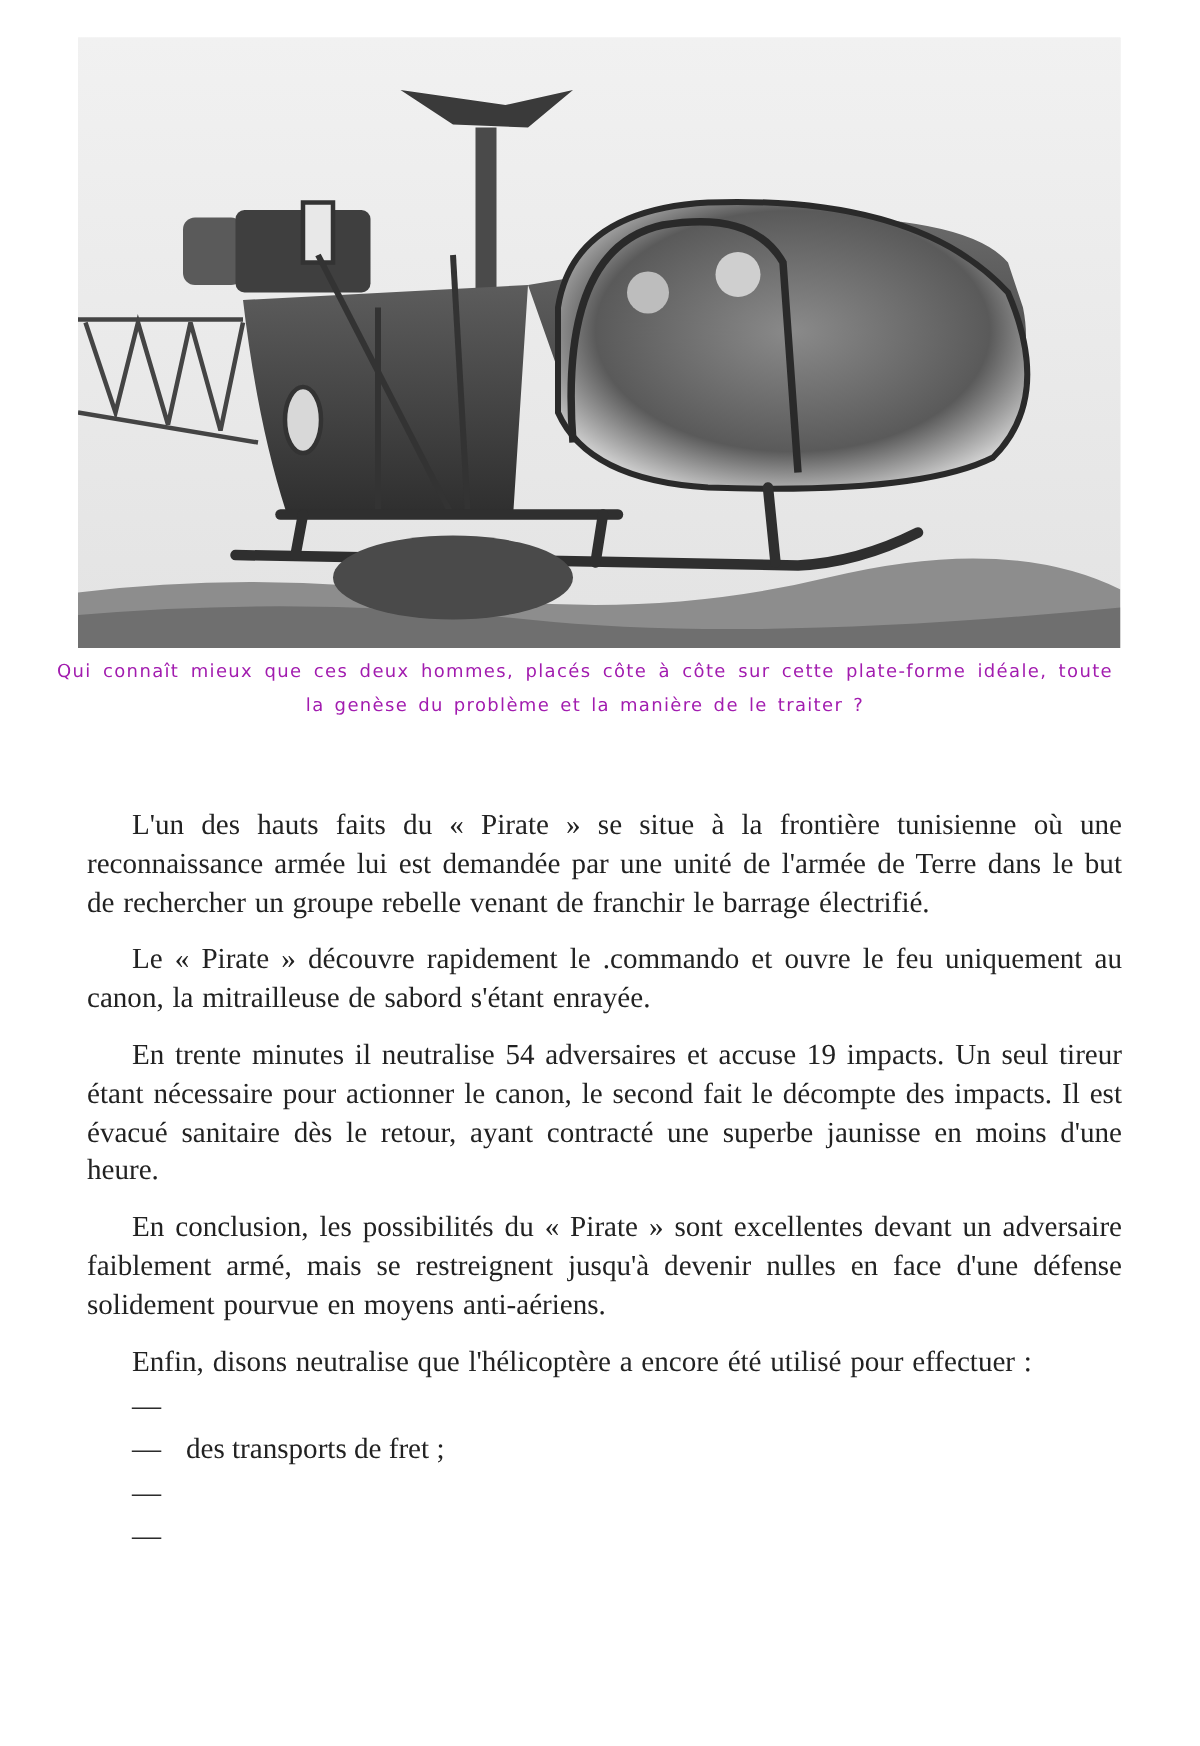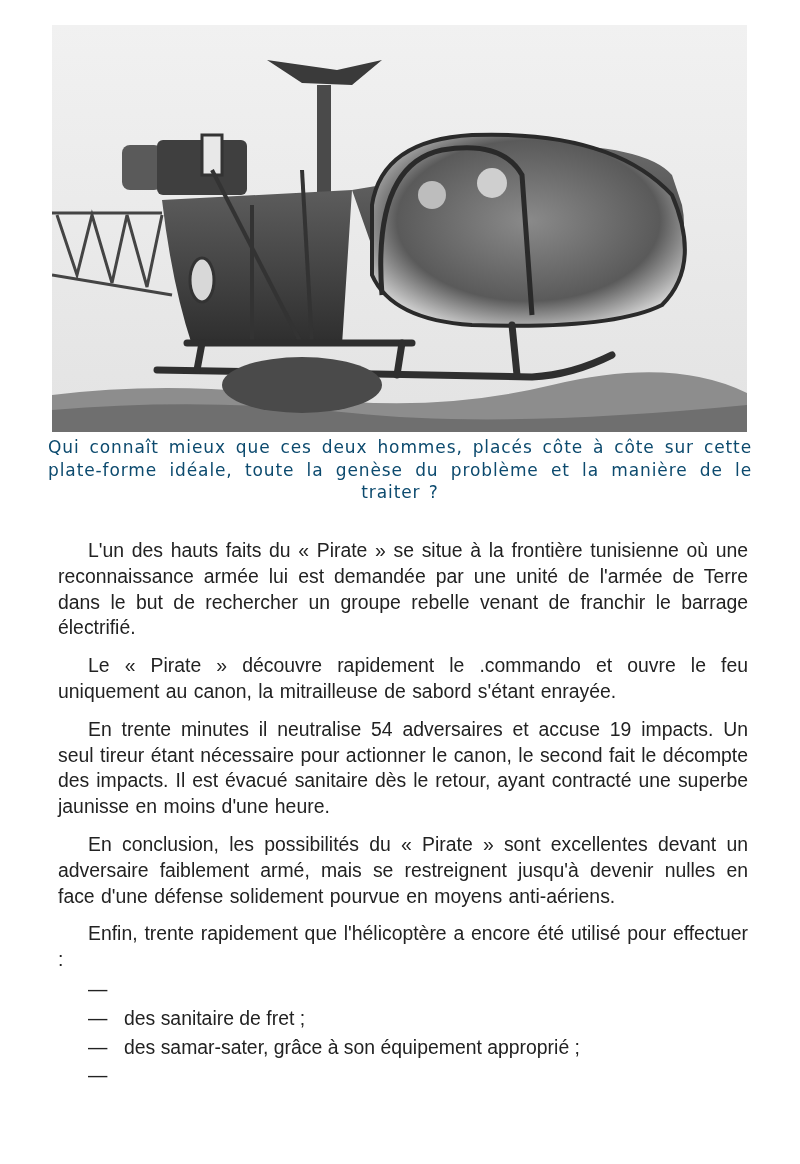--- a/index.html
+++ b/index.html
@@ -19,38 +19,38 @@
       left: 52px;
       top: 25px;
       width: 695px;
       height: 407px;
       background: #ececec;
       overflow: hidden;
     }
     .photo svg { display: block; width: 100%; height: 100%; }
     .caption {
       position: absolute;
-      left: 48px;
+      left: 38px;
       top: 436px;
       width: 704px;
       font-family: "DejaVu Sans", sans-serif;
-      font-size: 17px;
+      font-size: 12px;
       line-height: 22.5px;
       letter-spacing: 0.9px;
       word-spacing: 2px;
       text-align: justify;
       text-align-last: center;
-      color: #0c4a6e;
+      color: #a21caf;
     }
     .body-text {
       position: absolute;
       left: 58px;
       top: 538px;
       width: 690px;
-      font-family: Liberation Sans, sans-serif;
+      font-family: Liberation Serif, serif;
       font-size: 19.4px;
       line-height: 25.8px;
       color: #222;
     }
     .para {
       text-indent: 30px;
       text-align: justify;
       margin: 0 0 12px 0;
       word-spacing: 1px;
     }
@@ -138,30 +138,29 @@
   </svg>
 </div>
 
 <div class="caption">Qui connaît mieux que ces deux hommes, placés côte à côte sur cette plate-forme idéale, toute la genèse du problème et la manière de le traiter ?</div>
 
 <div class="body-text">
   <p class="para">L'un des hauts faits du « Pirate » se situe à la frontière tunisienne où une reconnaissance armée lui est demandée par une unité de l'armée de Terre dans le but de rechercher un groupe rebelle venant de franchir le barrage électrifié.</p>
   <p class="para">Le « Pirate » découvre rapidement le .commando et ouvre le feu uniquement au canon, la mitrailleuse de sabord s'étant enrayée.</p>
   <p class="para">En trente minutes il neutralise 54 adversaires et accuse 19 impacts. Un seul tireur étant nécessaire pour actionner le canon, le second fait le décompte des impacts. Il est évacué sanitaire dès le retour, ayant contracté une superbe jaunisse en moins d'une heure.</p>
   <p class="para">En conclusion, les possibilités du « Pirate » sont excellentes devant un adversaire faiblement armé, mais se restreignent jusqu'à devenir nulles en face d'une défense solidement pourvue en moyens anti-aériens.</p>
-  <p class="para" style="margin-bottom:4px;">Enfin, trente rapidement que l'hélicoptère a encore été utilisé pour effectuer :</p>
+  <p class="para" style="margin-bottom:4px;">Enfin, disons neutralise que l'hélicoptère a encore été utilisé pour effectuer :</p>
   <ul class="list">
     <li>
       <span class="dash">—</span>
     </li>
     <li>
       <span class="dash">—</span>
-      <span>des sanitaire de fret ;</span>
+      <span>des transports de fret ;</span>
     </li>
     <li>
       <span class="dash">—</span>
-      <span>des samar-sater, grâce à son équipement approprié ;</span>
     </li>
     <li>
       <span class="dash">—</span>
     </li>
   </ul>
 </div>
 
 </body></html>

